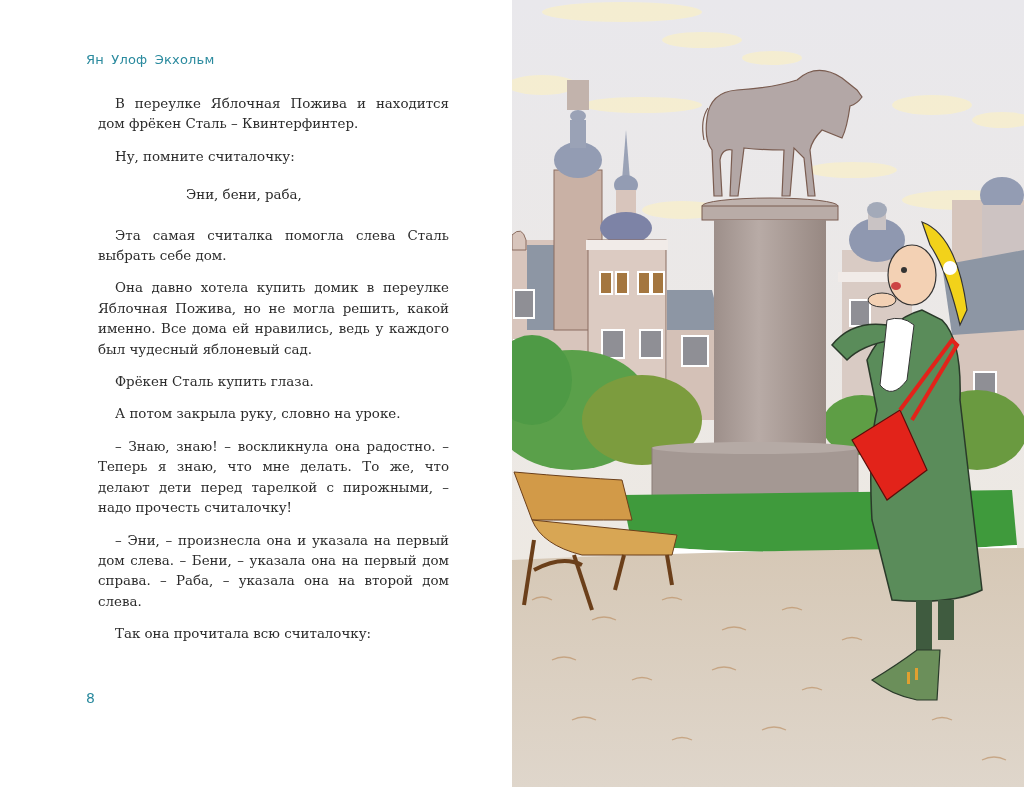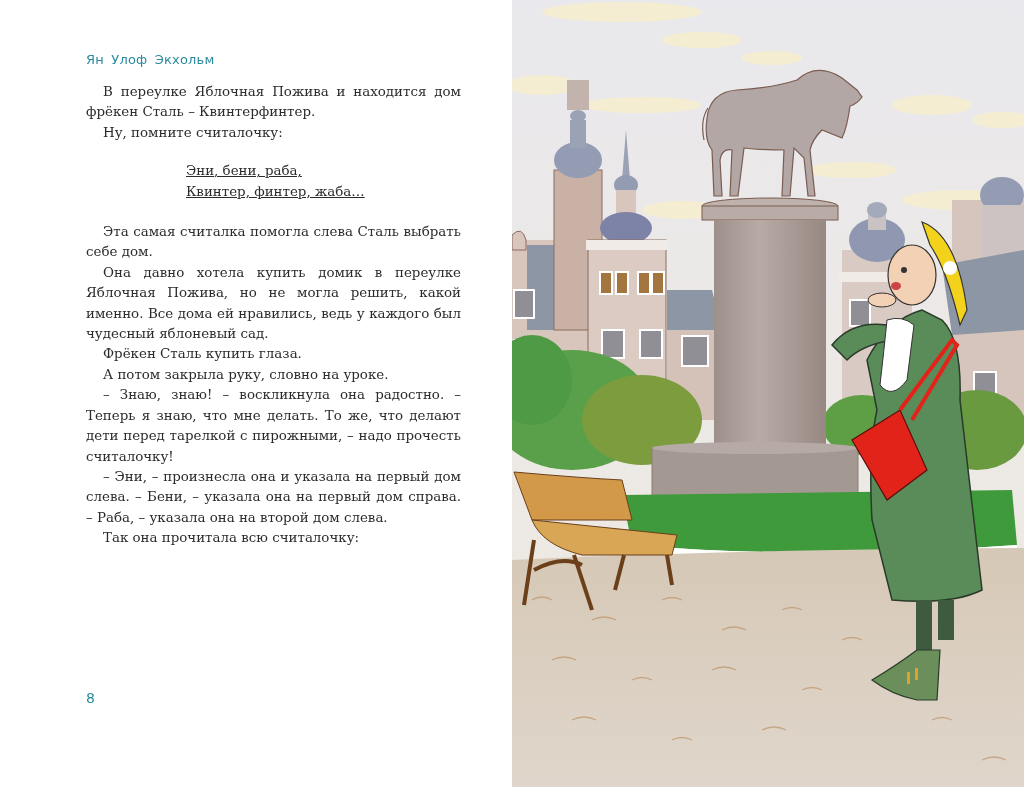--- a/index.html
+++ b/index.html
@@ -16,23 +16,23 @@
   .running-head {
     position: absolute; left: 86px; top: 52px;
     font-family: "DejaVu Sans", sans-serif; font-size: 13px; color: #2a8a9e;
     letter-spacing: 0.2px; word-spacing: 3px;
   }
   .body-text {
     position: absolute; left: 86px; top: 82px; width: 375px;
     font-family: "DejaVu Serif", serif; font-size: 13.4px; color: #2b2b2b;
     line-height: 20.4px;
   }
-  .body-text .p { text-indent: 17px; text-align: justify; text-align-last: left; margin: 0; }
+  .body-text .p { text-indent: 17px; text-align: justify; text-align-last: left; margin: 12px; }
   .poem { margin: 18px 0 20px 100px; }
-  .poem .line { display: block; white-space: nowrap; text-decoration: underline; }
+  .poem .line { display: block; white-space: nowrap; }
   .page-number {
     position: absolute; left: 86px; top: 690px;
     font-family: "DejaVu Sans", sans-serif; font-size: 14px; color: #2a8a9e;
   }
 
   
   .illustration { position: absolute; left: 512px; top: 0; width: 512px; height: 787px; overflow: hidden; }
   .illustration svg { display: block; }
 </style>
 </head>
@@ -42,21 +42,20 @@
 
   <div class="text-page">
     <div class="running-head">Ян Улоф Экхольм</div>
 
     <div class="body-text">
       <p class="p">В переулке Яблочная Пожива и находится дом фрёкен Сталь – Квинтерфинтер.</p>
       <p class="p">Ну, помните считалочку:</p>
 
       <div class="poem">
         <span class="line">Эни, бени, раба,</span>
-        <span class="line">Квинтер, финтер, жаба…</span>
       </div>
 
       <p class="p">Эта самая считалка помогла слева Сталь выбрать себе дом.</p>
       <p class="p">Она давно хотела купить домик в переулке Яблочная Пожива, но не могла решить, какой именно. Все дома ей нравились, ведь у каждого был чудесный яблоневый сад.</p>
       <p class="p">Фрёкен Сталь купить глаза.</p>
       <p class="p">А потом закрыла руку, словно на уроке.</p>
       <p class="p">– Знаю, знаю! – воскликнула она радостно. – Теперь я знаю, что мне делать. То же, что делают дети перед тарелкой с пирожными, – надо прочесть считалочку!</p>
       <p class="p">– Эни, – произнесла она и указала на первый дом слева. – Бени, – указала она на первый дом справа. – Раба, – указала она на второй дом слева.</p>
       <p class="p">Так она прочитала всю считалочку:</p>
     </div>

